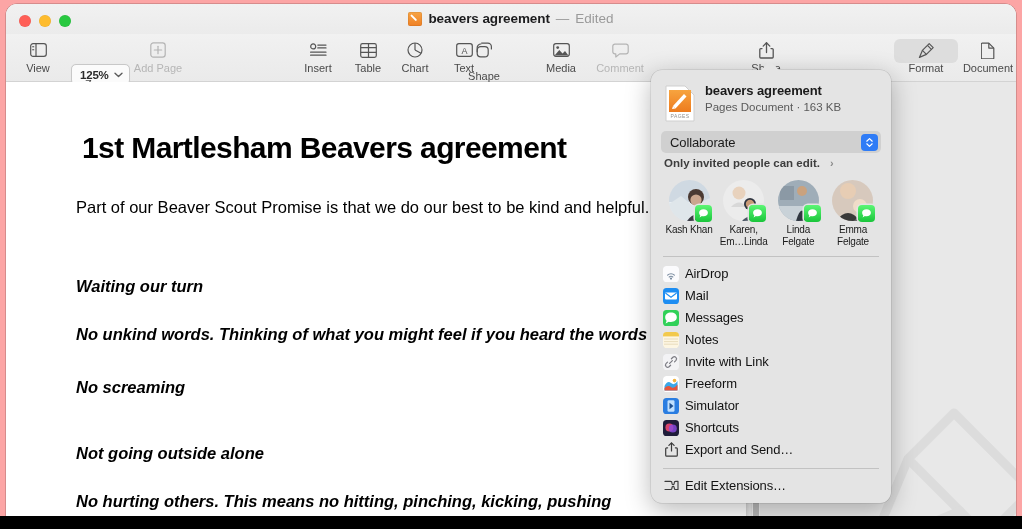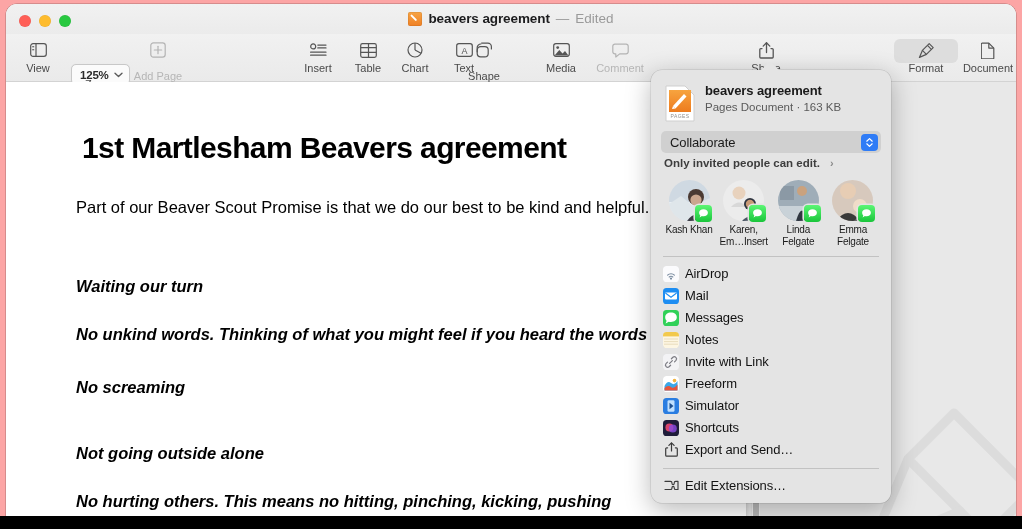--- a/index.html
+++ b/index.html
@@ -458,21 +458,21 @@
       <div id="zoom-btn">
         <span id="zoom-value">125%</span>
         <svg width="9" height="6" viewBox="0 0 9 6">
           <path d="M1 1.3 L4.5 4.6 L8 1.3" fill="none" stroke="#5c5c5c" stroke-width="1.4" stroke-linecap="round" stroke-linejoin="round"></path>
         </svg>
       </div>
       <div class="tb-item" style="left:63px; top:45px;">
         <span class="tb-label">Zoom</span>
       </div>
 
-      <div class="tb-item disabled" style="left:122px;gap:8px;">
+      <div class="tb-item disabled" style="left:122px;">
         <span class="tb-glyph">
           <svg width="16" height="16" viewBox="0 0 16 16">
             <rect x="0.8" y="0.8" width="14.4" height="14.4" rx="2.6" fill="none" stroke="#555" stroke-width="1.2"></rect>
             <line x1="8" y1="4.3" x2="8" y2="11.7" stroke="#555" stroke-width="1.2" stroke-linecap="round"></line>
             <line x1="4.3" y1="8" x2="11.7" y2="8" stroke="#555" stroke-width="1.2" stroke-linecap="round"></line>
           </svg>
         </span>
         <span class="tb-label">Add Page</span>
       </div>
 
@@ -694,21 +694,21 @@
                 <circle cx="27" cy="24" r="4.2" fill="#c99a76"></circle>
                 <path d="M19 41 q8 -9 16 0 z" fill="#4b5563"></path>
               </svg>
             </div>
             <span class="badge">
               <svg width="11" height="11" viewBox="0 0 11 11">
                   <path d="M5.5 1.3 c2.6 0 4.4 1.5 4.4 3.5 c0 2 -1.8 3.5 -4.4 3.5 c-0.6 0 -1.1 -0.1 -1.6 -0.2 L1.6 9.4 L2.3 7.5 C1.5 6.9 1.1 6 1.1 4.8 C1.1 2.8 2.9 1.3 5.5 1.3 Z" fill="#fff"></path>
                 </svg>
             </span>
           </div>
-          <span class="contact-name">Karen, Em…Insert</span>
+          <span class="contact-name">Karen, Em…Linda</span>
         </div>
 
         <div class="contact">
           <div class="avatar-wrap">
             <div class="avatar">
               <svg width="41" height="41" viewBox="0 0 41 41">
                 <rect width="41" height="41" fill="#9fadb8"></rect>
                 <rect y="26" width="41" height="15" fill="#c9d2d8"></rect>
                 <rect x="2" y="6" width="14" height="14" fill="#8b99a5"></rect>
                 <circle cx="24" cy="11" r="5" fill="#caa27e"></circle>

